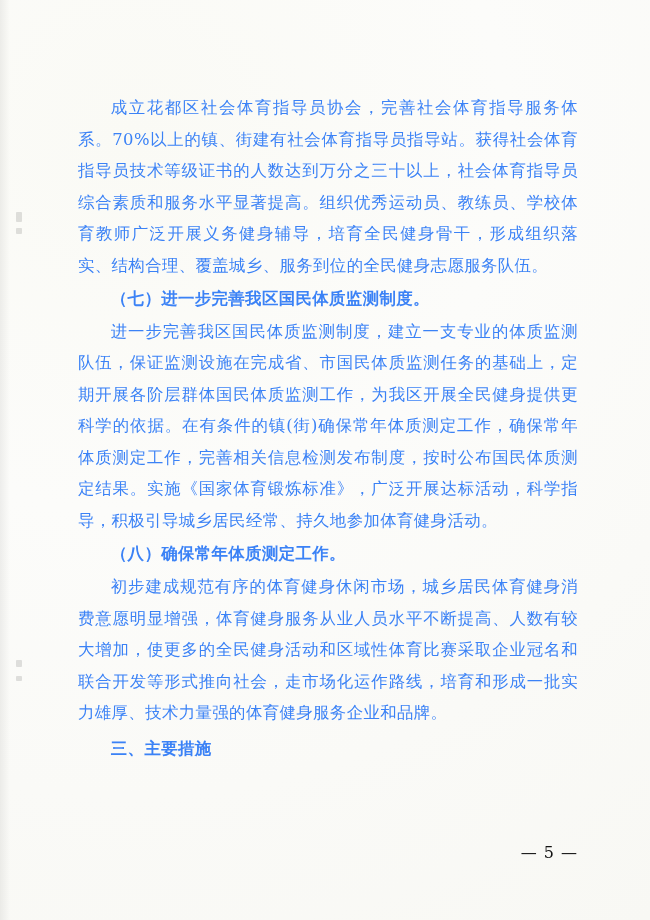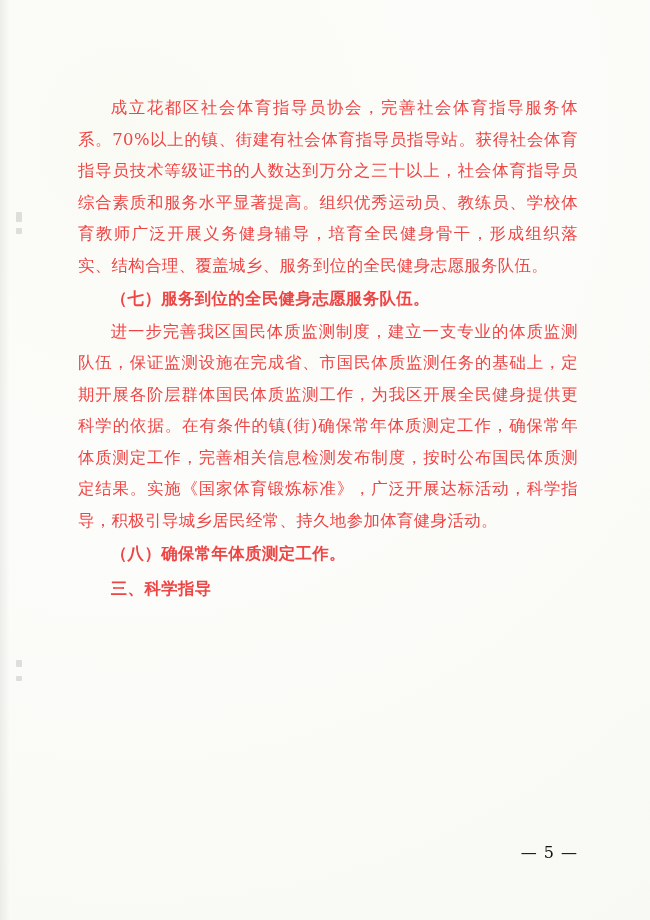--- a/index.html
+++ b/index.html
@@ -31,21 +31,21 @@
   .content {
     position: absolute;
     left: 78px;
     top: 92px;
     width: 500px;
   }
   p {
     margin: 0 0 0.10em 0;
     font-size: 16.4px;
     line-height: 1.92;
-    color: #ef4444;
+    color: #3b82f6;
     text-align: justify;
     text-justify: inter-character;
     letter-spacing: 0.4px;
   }
   p.indent {
     text-indent: 2em;
   }
   .section-head {
     text-indent: 2em;
     font-weight: bold;
@@ -91,20 +91,21 @@
   <div class="paper-tint"></div>
   <div class="edge-shadow"></div>
 
   <div class="margin-mark mark-1"></div>
   <div class="margin-mark mark-2"></div>
   <div class="margin-mark mark-3"></div>
   <div class="margin-mark mark-4"></div>
 
   <div class="content">
     <p class="indent">成立花都区社会体育指导员协会，完善社会体育指导服务体系。70%以上的镇、街建有社会体育指导员指导站。获得社会体育指导员技术等级证书的人数达到万分之三十以上，社会体育指导员综合素质和服务水平显著提高。组织优秀运动员、教练员、学校体育教师广泛开展义务健身辅导，培育全民健身骨干，形成组织落实、结构合理、覆盖城乡、服务到位的全民健身志愿服务队伍。</p>
-    <p class="section-head">（七）服务到位的全民健身志愿服务队伍。</p>
+    <p class="section-head">（七）进一步完善我区国民体质监测制度。</p>
     <p class="indent">进一步完善我区国民体质监测制度，建立一支专业的体质监测队伍，保证监测设施在完成省、市国民体质监测任务的基础上，定期开展各阶层群体国民体质监测工作，为我区开展全民健身提供更科学的依据。在有条件的镇(街)确保常年体质测定工作，确保常年体质测定工作，完善相关信息检测发布制度，按时公布国民体质测定结果。实施《国家体育锻炼标准》，广泛开展达标活动，科学指导，积极引导城乡居民经常、持久地参加体育健身活动。</p>
     <p class="section-head">（八）确保常年体质测定工作。</p>
-    <p class="major-head">三、科学指导</p>
+    <p class="indent">初步建成规范有序的体育健身休闲市场，城乡居民体育健身消费意愿明显增强，体育健身服务从业人员水平不断提高、人数有较大增加，使更多的全民健身活动和区域性体育比赛采取企业冠名和联合开发等形式推向社会，走市场化运作路线，培育和形成一批实力雄厚、技术力量强的体育健身服务企业和品牌。</p>
+    <p class="major-head">三、主要措施</p>
   </div>
 
   <div class="page-number">— 5 —</div>
 </div>
 
 </body></html>

